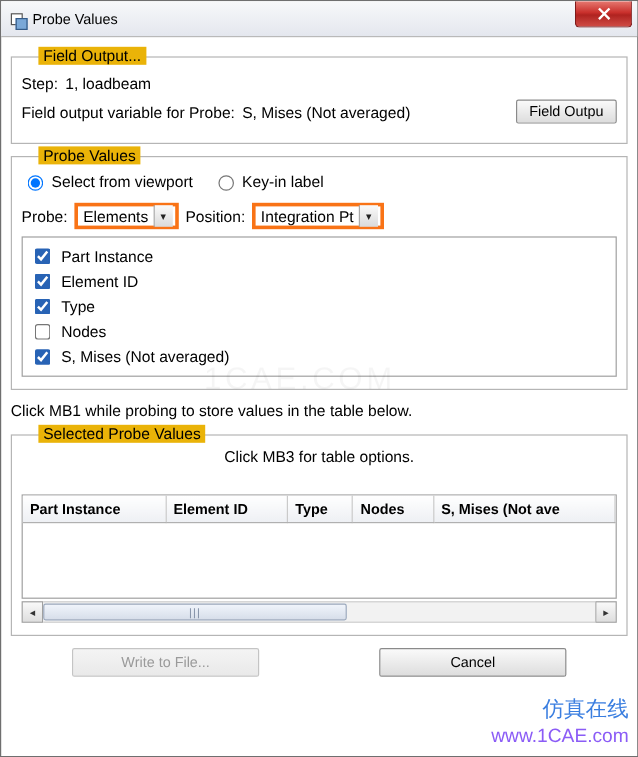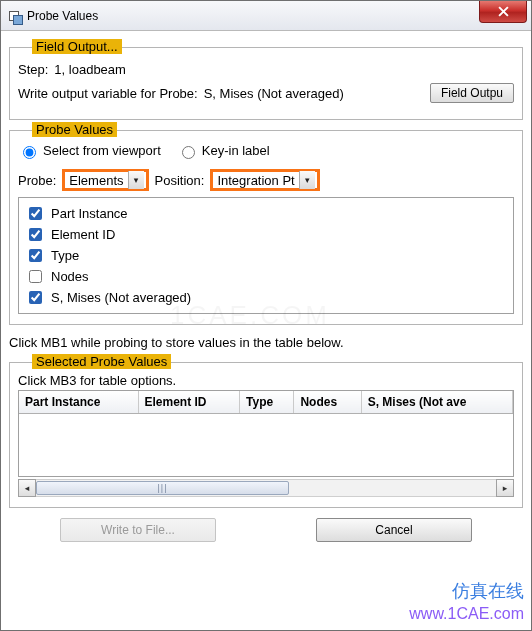--- a/index.html
+++ b/index.html
@@ -100,21 +100,21 @@
       cursor: pointer;
     }
     .btn-disabled {
       color: #9a9a9a;
       background: linear-gradient(to bottom,#f4f4f4,#e9e9e9);
       border-color:#c4c4c4;
       cursor: default;
     }
 
     .radio-row { display:flex; align-items:center; gap:4px; margin:4px 0 10px 0;}
-    .radio-item { display:flex; align-items:flex-start; gap:4px; margin-right:12px; font-size:13px;}
+    .radio-item { display:flex; align-items:center; gap:4px; margin-right:12px; font-size:13px;}
 
     .select {
       border:3px solid #f97316;
       background:#fff;
       padding: 1px 2px 1px 4px;
       font-size: 13px;
       display:inline-flex;
       align-items:center;
       gap:4px;
       height: 22px;
@@ -133,21 +133,21 @@
 
     .checklist {
       border:1px solid #a0a0a0;
       padding: 4px 6px;
       margin-top:6px;
     }
     .check-item { display:flex; align-items:center; gap:6px; margin:2px 0; font-size:13px;}
     .check-item input { accent-color:#2863b5; width:13px; height:13px; }
 
     .hint { font-size: 13px; margin: 10px 0 2px 0; }
-    .center-hint { text-align:left; font-size:13px; margin:2px 0 2px 0;}
+    .center-hint { text-align:center; font-size:13px; margin:2px 0 24px 0;}
 
     .table-wrap { border:1px solid #a0a0a0; }
     table { width:100%; border-collapse:collapse; font-size:12px; }
     thead th {
       background: linear-gradient(to bottom,#ffffff,#eef0f4);
       border-right:1px solid #cacaca;
       border-bottom:1px solid #b0b0b0;
       padding:4px 6px;
       text-align:left;
       font-weight:bold;
@@ -230,21 +230,21 @@
 
   <div class="content">
 
     <div class="group">
       <span class="group-label">Field Output...</span>
       <div class="row">
         <span class="label">Step:</span>
         <span class="label">1, loadbeam</span>
       </div>
       <div class="row">
-        <span class="label">Write output variable for Probe:</span>
+        <span class="label">Field output variable for Probe:</span>
         <span class="label">S, Mises (Not averaged)</span>
         <button class="btn" style="margin-left:auto;">Field Outpu</button>
       </div>
     </div>
 
     <div class="group">
       <span class="group-label">Probe Values</span>
       <div class="radio-row">
         <label class="radio-item">
           <input type="radio" name="pv" checked="" style="">

